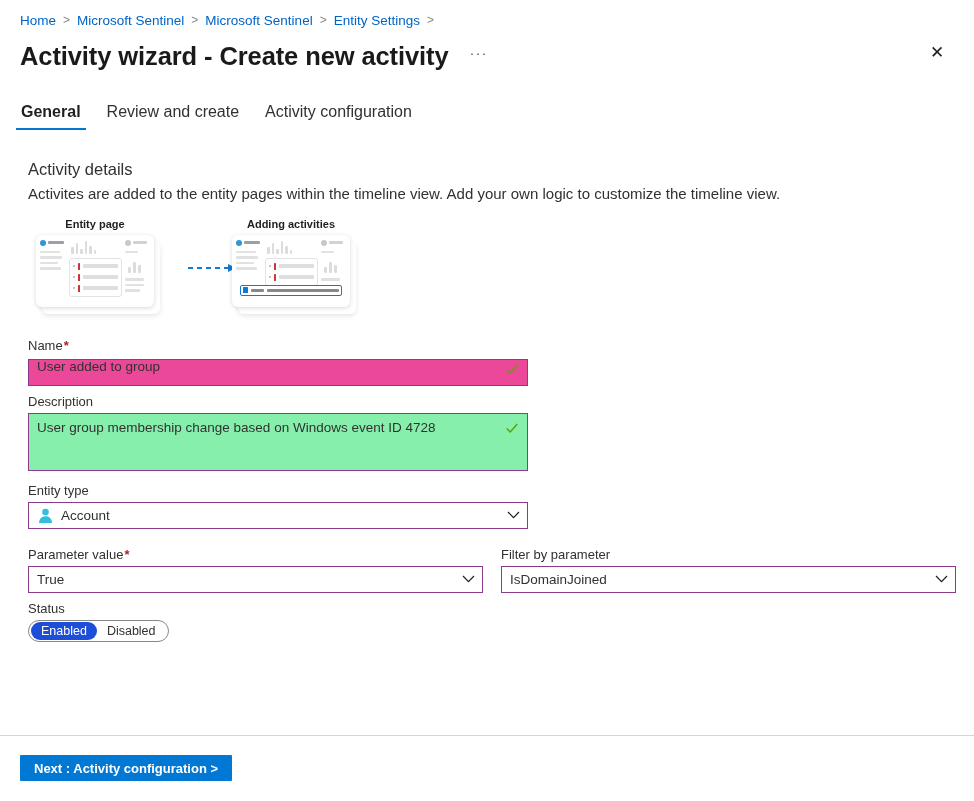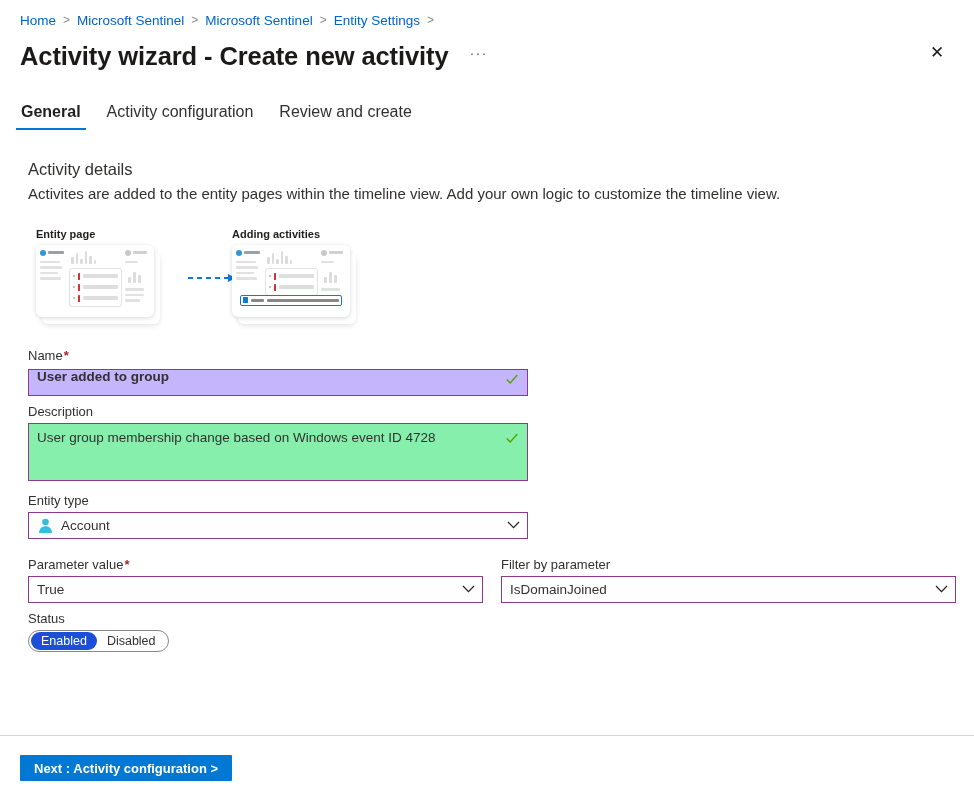--- a/index.html
+++ b/index.html
@@ -109,23 +109,24 @@
   .section-desc {
     font-size: 15px;
     color: #323130;
     margin-top: 5px;
     line-height: 1.3;
   }
 
   
   .illus {
     position: relative;
-    margin-top: 24px;
+    margin-top: 14px;
     width: 360px;
     height: 112px;
+    text-align: center;
   }
   .illus-block { position: absolute; top: 0; }
   .illus-block.left  { left: 8px; }
   .illus-block.right { left: 204px; }
   .illus-label {
     font-size: 11px;
     font-weight: 700;
     color: #201f1e;
     margin-bottom: 5px;
   }
@@ -210,28 +211,27 @@
   }
   .req { color: #a4262c; font-weight: 600; margin-left: 1px; }
   .inp-wrap {
     position: relative;
     width: 500px;
   }
   .inp {
     width: 100%;
     height: 27px;
     border: 1px solid #8c3a8c;
-    background: #c4b5fd;
+    background: #ec4899;
     font-size: 13.5px;
     font-family: "Liberation Sans", sans-serif;
     color: #323130;
     padding: 0 30px 12px 8px;
     outline: none;
     border-radius: 0;
-    font-weight: bold;
   }
   .txa {
     width: 100%;
     height: 58px;
     border: 1px solid #8c3a8c;
     background: #86efac;
     font-size: 13.5px;
     font-family: "Liberation Sans", sans-serif;
     color: #323130;
     padding: 5px 30px 0 8px;
@@ -350,24 +350,24 @@
   <span class="page-title">Activity wizard - Create new activity</span>
   <span class="ellipsis-btn">···</span>
   <span class="close-btn">✕</span>
 </div>
 
 <div class="tabs">
   <div class="tab active">
     <span>General</span>
   </div>
   <div class="tab">
+    <span>Review and create</span>
+  </div>
+  <div class="tab">
     <span>Activity configuration</span>
-  </div>
-  <div class="tab">
-    <span>Review and create</span>
   </div>
 </div>
 
 <div class="body">
 
   <div class="section-title">Activity details</div>
   <div class="section-desc">Activites are added to the entity pages within the timeline view. Add your own logic to customize the timeline view.</div>
 
   <div class="illus">
 

